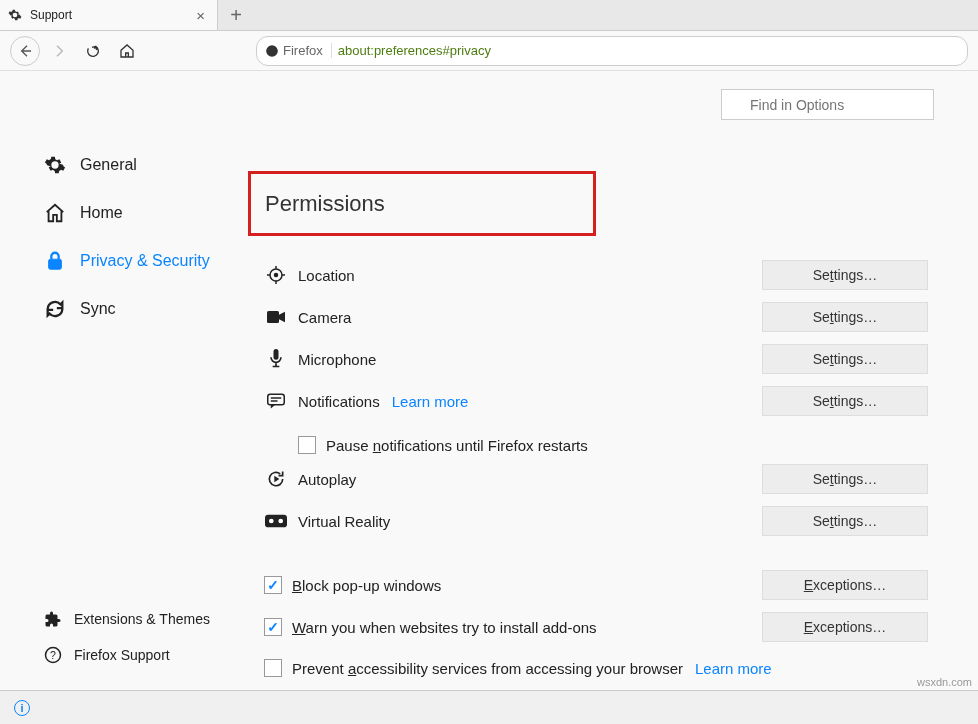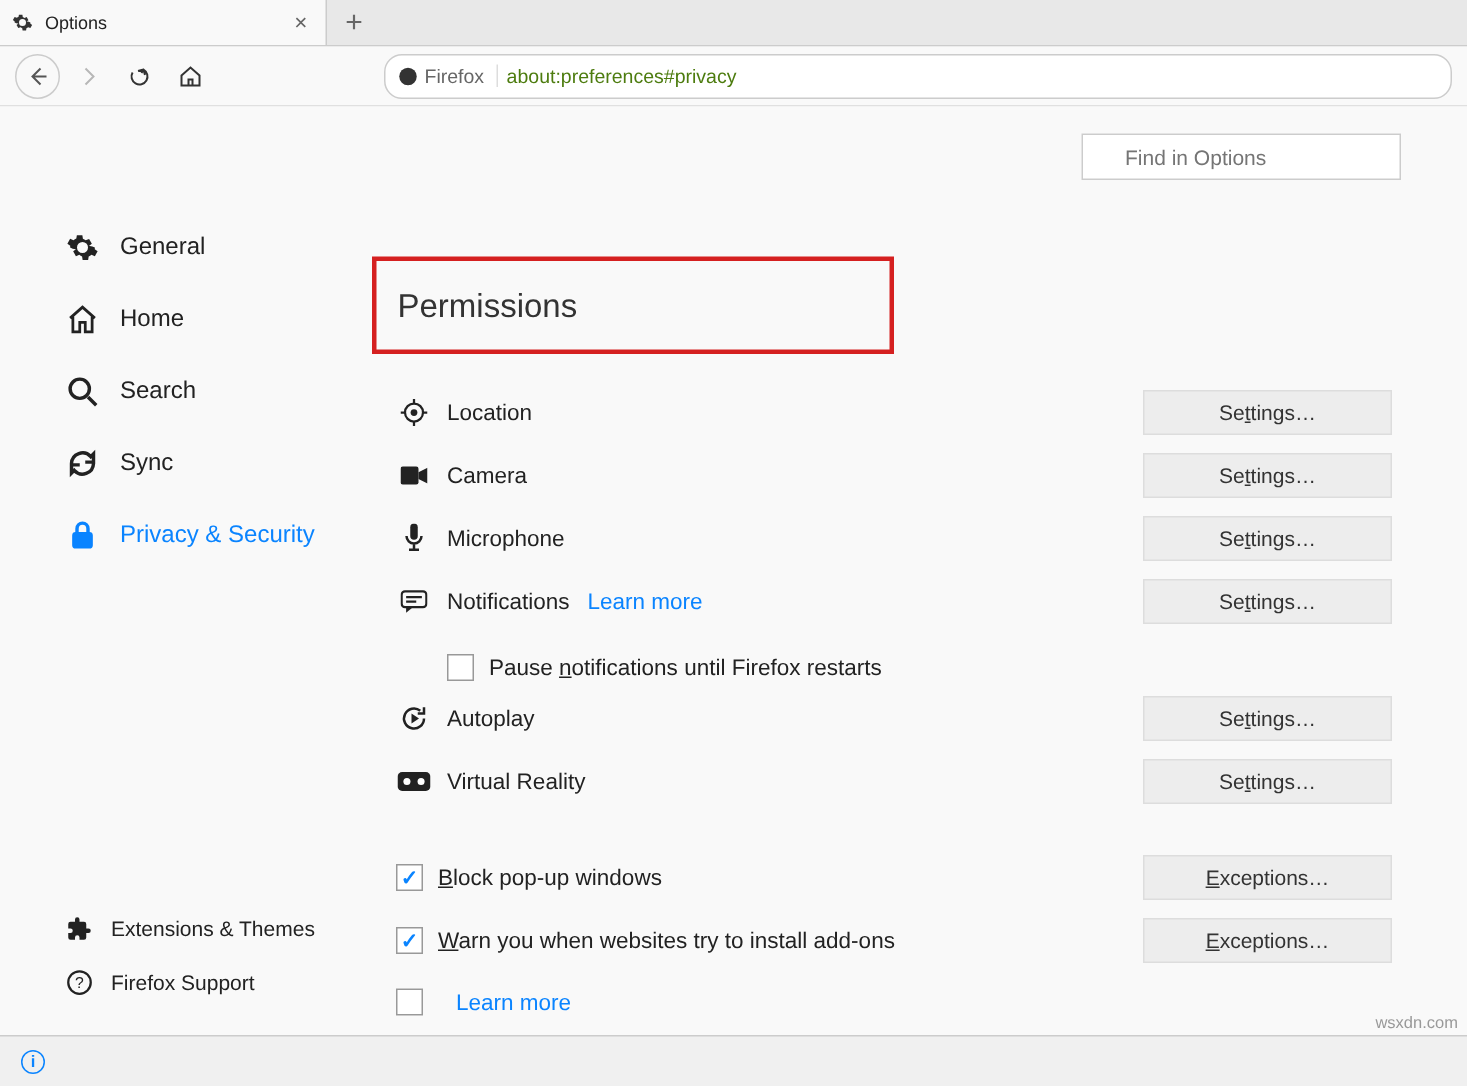--- a/index.html
+++ b/index.html
@@ -68,21 +68,21 @@
   .watermark { position: absolute; bottom: 36px; right: 6px; font-size: 11px; color: #999; }
 </style>
 </head>
 <body>
 
 <div class="tab-bar">
   <div class="tab">
     <svg viewBox="0 0 24 24">
         <path fill="#333" d="M12 8a4 4 0 100 8 4 4 0 000-8zm9 4a7 7 0 01-.1 1.2l2.1 1.6-2 3.5-2.5-1a7 7 0 01-2 1.2l-.4 2.6h-4l-.4-2.6a7 7 0 01-2-1.2l-2.5 1-2-3.5 2.1-1.6A7 7 0 013 12a7 7 0 01.1-1.2L1 9.2l2-3.5 2.5 1a7 7 0 012-1.2L7.9 3h4l.4 2.6a7 7 0 012 1.2l2.5-1 2 3.5-2.1 1.6A7 7 0 0121 12z"></path>
       </svg>
-    <span class="tab-title">Options</span>
+    <span class="tab-title">Support</span>
     <span class="tab-close">×</span>
   </div>
   <div class="new-tab">+</div>
 </div>
 
 <div class="nav-bar">
   <div class="nav-btn nav-back">
     <svg viewBox="0 0 24 24">
         <path fill="none" stroke="#555" stroke-width="2" d="M15 4l-8 8 8 8M7 12h14"></path>
       </svg>
@@ -129,39 +129,32 @@
           <path fill="#222" d="M12 8a4 4 0 100 8 4 4 0 000-8zm9 4a7 7 0 01-.1 1.2l2.1 1.6-2 3.5-2.5-1a7 7 0 01-2 1.2l-.4 2.6h-4l-.4-2.6a7 7 0 01-2-1.2l-2.5 1-2-3.5 2.1-1.6A7 7 0 013 12a7 7 0 01.1-1.2L1 9.2l2-3.5 2.5 1a7 7 0 012-1.2L7.9 3h4l.4 2.6a7 7 0 012 1.2l2.5-1 2 3.5-2.1 1.6A7 7 0 0121 12z"></path>
         </svg>
       <span>General</span>
     </div>
     <div class="sidebar-item">
       <svg viewBox="0 0 24 24">
           <path fill="none" stroke="#222" stroke-width="2" d="M3 11l9-8 9 8M5 10v11h5v-7h4v7h5V10"></path>
         </svg>
       <span>Home</span>
     </div>
-    <div class="sidebar-item">
-      <svg viewBox="0 0 24 24">
-          <circle cx="10" cy="10" r="7" fill="none" stroke="#222" stroke-width="2.5"></circle>
-          <line x1="16" y1="16" x2="22" y2="22" stroke="#222" stroke-width="2.5"></line>
-        </svg>
-      <span>Search</span>
-    </div>
-    <div class="sidebar-item">
-      <svg viewBox="0 0 24 24">
-          <path fill="none" stroke="#222" stroke-width="2.5" d="M4 12a8 8 0 0114-5l2-2v6h-6M20 12a8 8 0 01-14 5l-2 2v-6h6"></path>
-        </svg>
-      <span>Sync</span>
-    </div>
     <div class="sidebar-item active">
       <svg viewBox="0 0 24 24">
           <rect x="5" y="10" width="14" height="11" rx="2" fill="#0a84ff"></rect>
           <path fill="none" stroke="#0a84ff" stroke-width="2.5" d="M8 10V7a4 4 0 018 0v3"></path>
         </svg>
       <span>Privacy &amp; Security</span>
+    </div>
+    <div class="sidebar-item">
+      <svg viewBox="0 0 24 24">
+          <path fill="none" stroke="#222" stroke-width="2.5" d="M4 12a8 8 0 0114-5l2-2v6h-6M20 12a8 8 0 01-14 5l-2 2v-6h6"></path>
+        </svg>
+      <span>Sync</span>
     </div>
 
     <div class="sidebar-bottom">
       <div class="sidebar-item">
         <svg viewBox="0 0 24 24">
             <path fill="#222" d="M10 2a2 2 0 012 2v2h4a2 2 0 012 2v4h2a2 2 0 010 4h-2v4a2 2 0 01-2 2h-4v-2a2 2 0 00-4 0v2H4a2 2 0 01-2-2v-4h2a2 2 0 000-4H2V8a2 2 0 012-2h4V4a2 2 0 012-2z"></path>
           </svg>
         <span>Extensions &amp; Themes</span>
       </div>
       <div class="sidebar-item">
@@ -275,20 +268,21 @@
 
     <div class="perm-row" style="padding-left:16px">
       <span class="checkbox checked"></span>
       <span class="chk-label"><u class="ak">W</u><span>arn you when websites try to install add-ons</span></span>
       <span class="spacer"></span>
       <button class="settings-btn"><span><u class="ak">E</u><span>xceptions…</span></span></button>
     </div>
 
     <div class="perm-row" style="padding-left:16px">
       <span class="checkbox"></span>
+      <span class="chk-label"><span>Prevent </span><u class="ak">a</u><span>ccessibility services from accessing your browser</span></span>
       <a class="perm-link">Learn more</a>
     </div>
 
   </div>
 </div>
 
 <div class="watermark">wsxdn.com</div>
 
 <div class="message-bar">
   <span class="info-icon">i</span>

